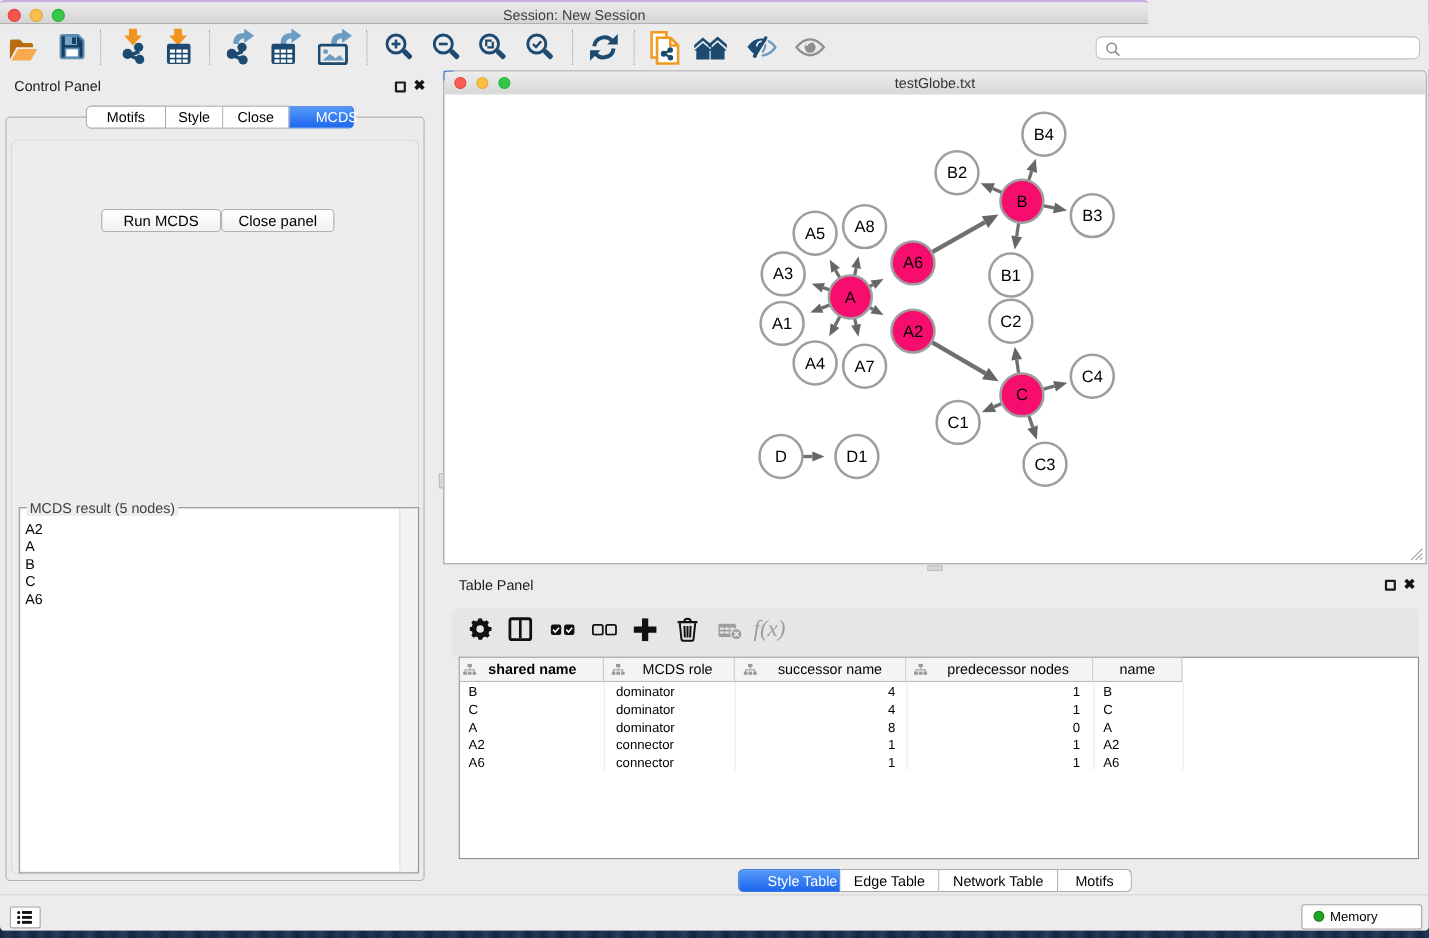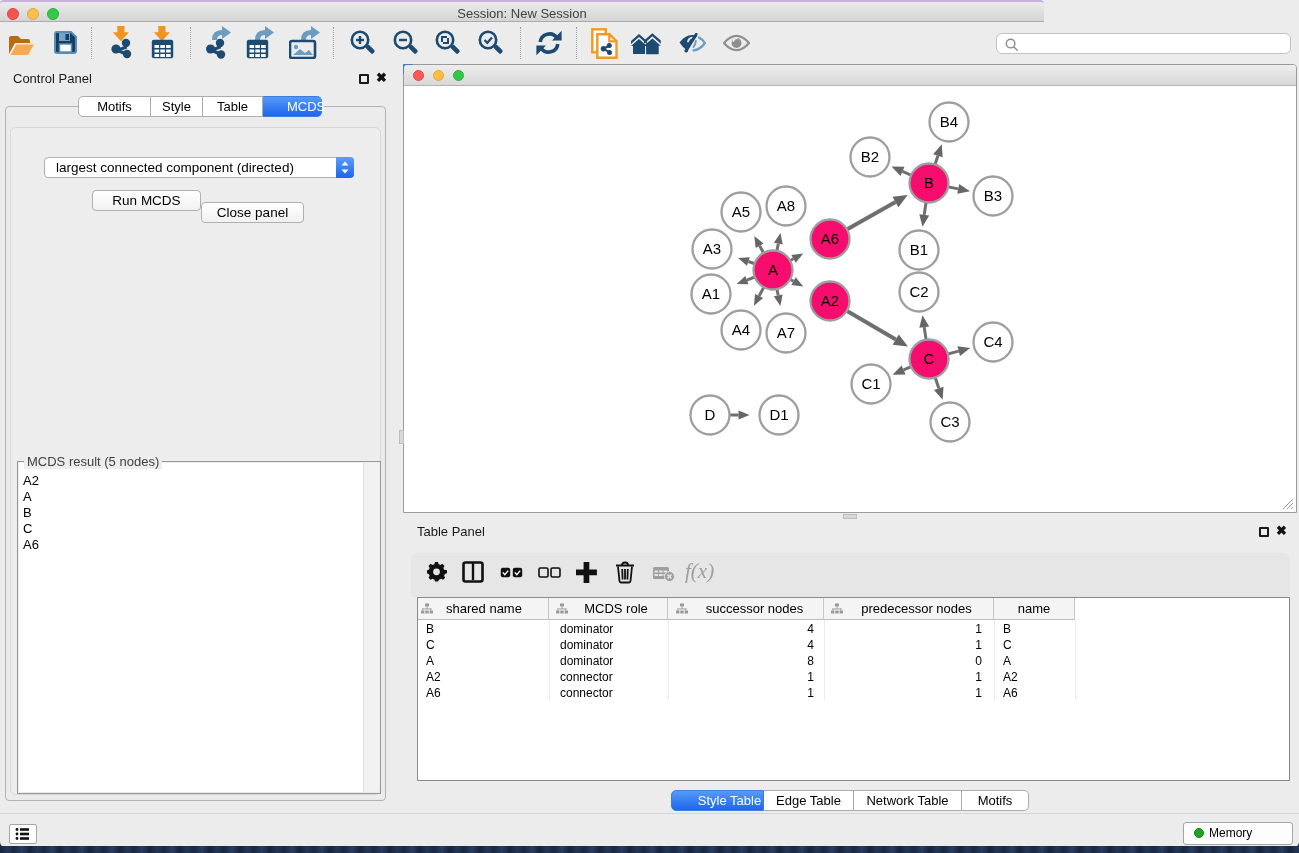--- a/index.html
+++ b/index.html
@@ -211,31 +211,26 @@
 
 <div class="cp-title">Control Panel</div>
 <div class="sqbtn" style="left:359px;top:74px;"></div>
 <div class="xbtn" style="left:376px;top:70px;">✖</div>
 <div class="cp-box">
     <div style="position:absolute;left:4px;top:20px;right:4px;bottom:5px;border:1px solid #d9d9d9;border-radius:6px;background:#ededed;"></div>
   </div>
 <div class="tabrow" style="left:78px;top:96px;">
   <div class="tab first" style="width:73px;">Motifs</div>
   <div class="tab" style="width:52px;">Style</div>
-  <div class="tab" style="width:60px;">Table</div>
+  <div class="tab" style="width:60px;">Close</div>
   <div class="tab last sel" style="width:59px;">MCDS</div>
 </div>
 <div class="abs" style="left:5px;top:106px;width:381px;height:695px;">
-  <div class="select">largest connected component (directed)
-    <div class="stepper"><svg width="18" height="21" viewBox="0 0 18 21">
-          <path d="M5.5 8.5 L9 4.5 L12.5 8.5 Z M5.5 12.5 L9 16.5 L12.5 12.5 Z" fill="#fff"></path>
-        </svg></div>
-  </div>
   <div class="btn" style="left:87px;top:84px;width:109px;">Run MCDS</div>
-  <div class="btn" style="left:196px;top:96px;width:103px;">Close panel</div>
+  <div class="btn" style="left:196px;top:84px;width:103px;">Close panel</div>
   <div class="group">
     <div class="glist">
       <div class="gitem" style="padding-top:10px;height:26px;">A2</div>
         <div class="gitem">A</div>
         <div class="gitem">B</div>
         <div class="gitem">C</div>
         <div class="gitem">A6</div>
       <div class="gscroll"></div>
     </div>
     <div class="group-title">MCDS result (5 nodes)</div>
@@ -243,20 +238,21 @@
 </div>
 
 <div class="netwin">
   <svg class="abs" style="left:-1px;top:-1px" width="10" height="10" viewBox="0 0 10 10">
       <path d="M0 0 L10 0 L0 10 Z" fill="#3b6fd4" opacity="0.85"></path>
     </svg>
     <div class="net-titlebar">
     <div class="ntl" style="left:9px;background:#fc5b57;border:0.5px solid #e0443e;"></div>
     <div class="ntl" style="left:29px;background:#fdbe3f;border:0.5px solid #e0a838;"></div>
     <div class="ntl" style="left:49px;background:#33c748;border:0.5px solid #27b33a;"></div>
+    <div class="net-title">testGlobe.txt</div>
   </div>
   <svg width="894" height="426" viewBox="403 85 894 426" style="position:absolute;left:0;top:21px;" font-family="Liberation Sans, sans-serif">
       <line x1="772" y1="269" x2="758.6" y2="244.7" stroke="#6f6f6f" stroke-width="3"></line>
       <polygon points="753.3,235.1 762.5,242.5 754.7,246.9" fill="#666"></polygon>
       <line x1="772" y1="269" x2="777.3" y2="242.7" stroke="#6f6f6f" stroke-width="3"></line>
       <polygon points="779.5,231.9 781.7,243.6 772.9,241.8" fill="#666"></polygon>
       <line x1="772" y1="269" x2="747.4" y2="260.5" stroke="#6f6f6f" stroke-width="3"></line>
       <polygon points="737.0,257.0 748.9,256.3 745.9,264.8" fill="#666"></polygon>
       <line x1="772" y1="269" x2="745.9" y2="279.1" stroke="#6f6f6f" stroke-width="3"></line>
       <polygon points="735.6,283.1 744.3,274.9 747.5,283.3" fill="#666"></polygon>
@@ -401,21 +397,21 @@
         <g fill="#9a9a9a">
           <rect x="4" y="0.5" width="4" height="3"></rect>
           <rect x="0" y="7.5" width="3.4" height="3"></rect>
           <rect x="4.3" y="7.5" width="3.4" height="3"></rect>
           <rect x="8.6" y="7.5" width="3.4" height="3"></rect>
           <rect x="5.6" y="3.5" width="0.9" height="2.5"></rect>
           <rect x="1.4" y="5.5" width="9.3" height="0.9"></rect>
           <rect x="1.4" y="5.5" width="0.9" height="2"></rect>
           <rect x="9.3" y="5.5" width="0.9" height="2"></rect>
         </g>
-      </svg><span style="margin-left:2px;">shared name</span></div>
+      </svg><span style="margin-left:2px;font-weight:bold;">shared name</span></div>
   <div class="th" style="left:131px;width:119px;"><svg class="hicon" style="left:7px" width="12" height="12" viewBox="0 0 12 12">
         <g fill="#9a9a9a">
           <rect x="4" y="0.5" width="4" height="3"></rect>
           <rect x="0" y="7.5" width="3.4" height="3"></rect>
           <rect x="4.3" y="7.5" width="3.4" height="3"></rect>
           <rect x="8.6" y="7.5" width="3.4" height="3"></rect>
           <rect x="5.6" y="3.5" width="0.9" height="2.5"></rect>
           <rect x="1.4" y="5.5" width="9.3" height="0.9"></rect>
           <rect x="1.4" y="5.5" width="0.9" height="2"></rect>
           <rect x="9.3" y="5.5" width="0.9" height="2"></rect>
@@ -425,21 +421,21 @@
         <g fill="#9a9a9a">
           <rect x="4" y="0.5" width="4" height="3"></rect>
           <rect x="0" y="7.5" width="3.4" height="3"></rect>
           <rect x="4.3" y="7.5" width="3.4" height="3"></rect>
           <rect x="8.6" y="7.5" width="3.4" height="3"></rect>
           <rect x="5.6" y="3.5" width="0.9" height="2.5"></rect>
           <rect x="1.4" y="5.5" width="9.3" height="0.9"></rect>
           <rect x="1.4" y="5.5" width="0.9" height="2"></rect>
           <rect x="9.3" y="5.5" width="0.9" height="2"></rect>
         </g>
-      </svg><span style="margin-left:18px;">successor nodes</span></div>
+      </svg><span style="margin-left:18px;">successor name</span></div>
   <div class="th" style="left:406px;width:170px;"><svg class="hicon" style="left:7px" width="12" height="12" viewBox="0 0 12 12">
         <g fill="#9a9a9a">
           <rect x="4" y="0.5" width="4" height="3"></rect>
           <rect x="0" y="7.5" width="3.4" height="3"></rect>
           <rect x="4.3" y="7.5" width="3.4" height="3"></rect>
           <rect x="8.6" y="7.5" width="3.4" height="3"></rect>
           <rect x="5.6" y="3.5" width="0.9" height="2.5"></rect>
           <rect x="1.4" y="5.5" width="9.3" height="0.9"></rect>
           <rect x="1.4" y="5.5" width="0.9" height="2"></rect>
           <rect x="9.3" y="5.5" width="0.9" height="2"></rect>

